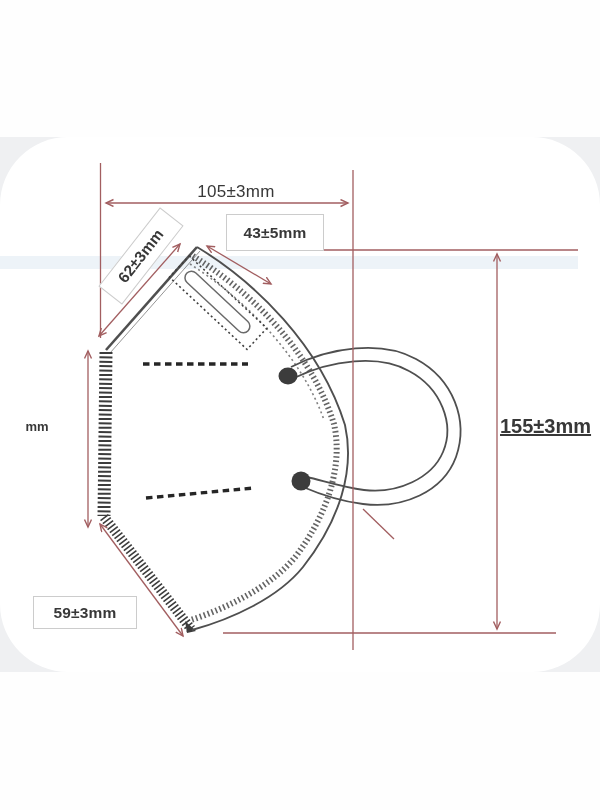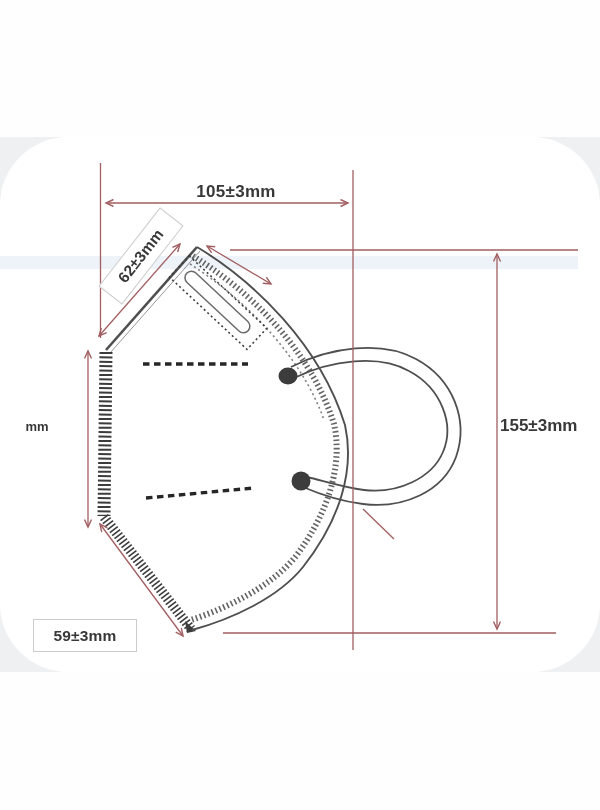--- a/index.html
+++ b/index.html
@@ -15,23 +15,23 @@
   }
   .card{
     position:absolute;left:0;top:137px;width:600px;height:535px;
     background:#ffffff;border-radius:68px;
   }
   .art{position:absolute;left:0;top:0;width:600px;height:810px;}
   .lbl{
     position:absolute;color:#383838;white-space:nowrap;
     display:flex;align-items:center;justify-content:center;
   }
-  .lbl.plain-big{font-size:17px;font-weight:700;letter-spacing:0.3px;}
+  .lbl.plain-big{font-size:17px;font-weight:400;letter-spacing:0.3px;}
   .lbl.plain{font-size:13px;font-weight:700;}
-  .lbl.plain-mid{font-size:17px;font-weight:600;}
+  .lbl.plain-mid{font-size:20px;font-weight:600;text-decoration:underline;}
   .lbl.box{
     background:#ffffff;border:1px solid #cccccc;
     font-size:15.5px;font-weight:600;letter-spacing:0.2px;
   }
   .lbl.rot{transform:translate(-50%,-50%) rotate(-52deg);}
   .center{transform:translate(-50%,-50%);}
 </style>
 </head>
 <body>
 
@@ -102,23 +102,24 @@
       <line x1="100" y1="524" x2="183" y2="636" marker-start="url(#ah)" marker-end="url(#ah)"></line>
 
       <line x1="497" y1="254" x2="497" y2="629" marker-start="url(#ah)" marker-end="url(#ah)"></line>
 
       <line x1="363" y1="509" x2="394" y2="539"></line>
     </g>
   </svg>
 
   <div class="lbl plain-big center" style="left:236px;top:192px;">105±3mm</div>
 
+  <div class="lbl box" style="left:226px;top:214px;width:96px;height:35px;">43±5mm</div>
 
   <div class="lbl box rot" style="left:141px;top:256px;width:98px;height:28px;">62±3mm</div>
 
   <div class="lbl plain center" style="left:37px;top:426px;">mm</div>
 
   <div class="lbl plain-mid" style="left:500px;top:416px;height:20px;">155±3mm</div>
 
 
-  <div class="lbl box" style="left:33px;top:596px;width:102px;height:31px;margin-top:23px;">59±3mm</div>
+  <div class="lbl box" style="left:33px;top:596px;width:102px;height:31px;">59±3mm</div>
 
 </div>
 
 </body></html>

